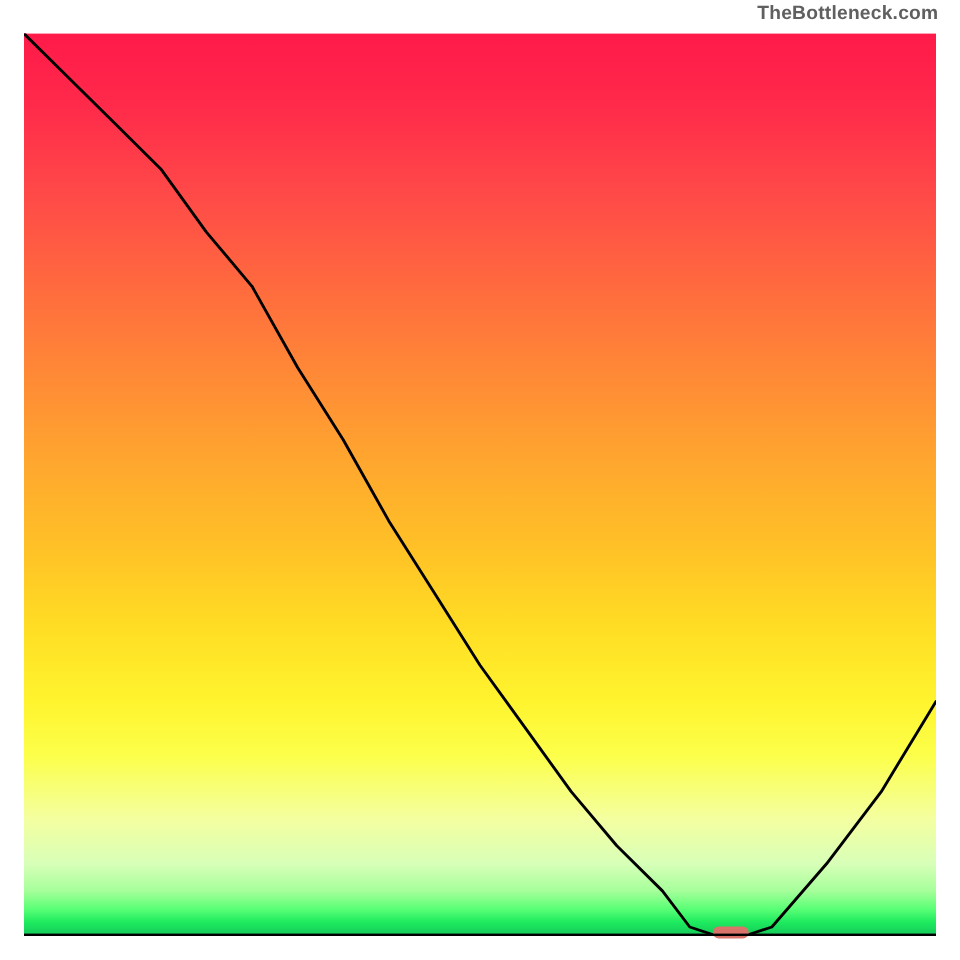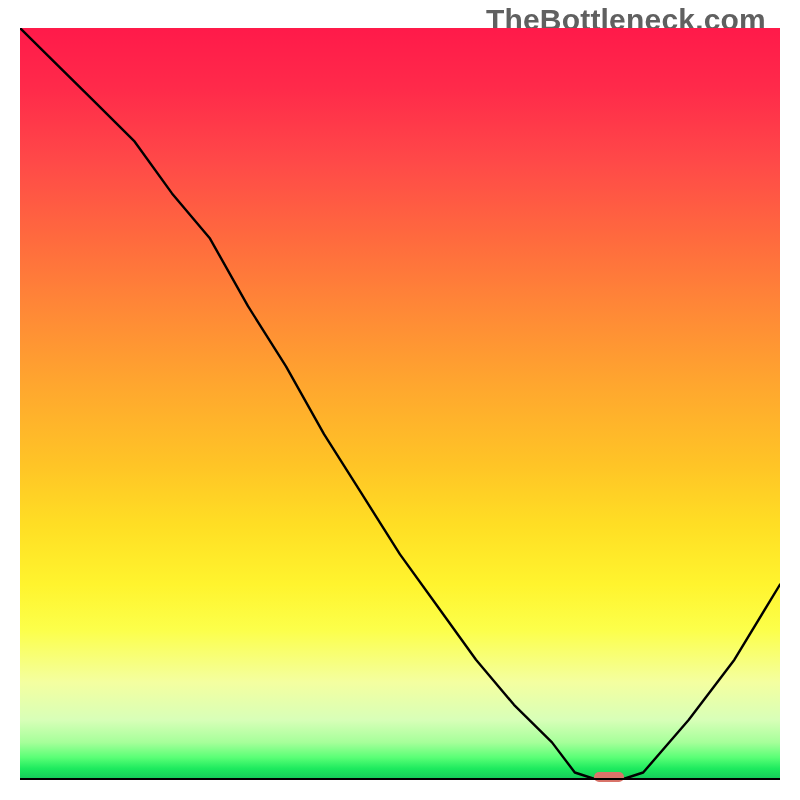--- a/index.html
+++ b/index.html
@@ -73,23 +73,23 @@
     position: absolute;
     left: 20px;
     top: 28px;
     width: 2px;
     height: 752px;
     background: #000;
   }
   .watermark {
     position: absolute;
     top: 3px;
-    right: 34px;
+    right: 18px;
     font-family: Arial, Helvetica, sans-serif;
-    font-size: 30px;
+    font-size: 16px;
     font-weight: 600;
     color: #606060;
     letter-spacing: 0.2px;
   }
 </style>
 </head>
 <body>
 
 <div class="chart-container">
 

